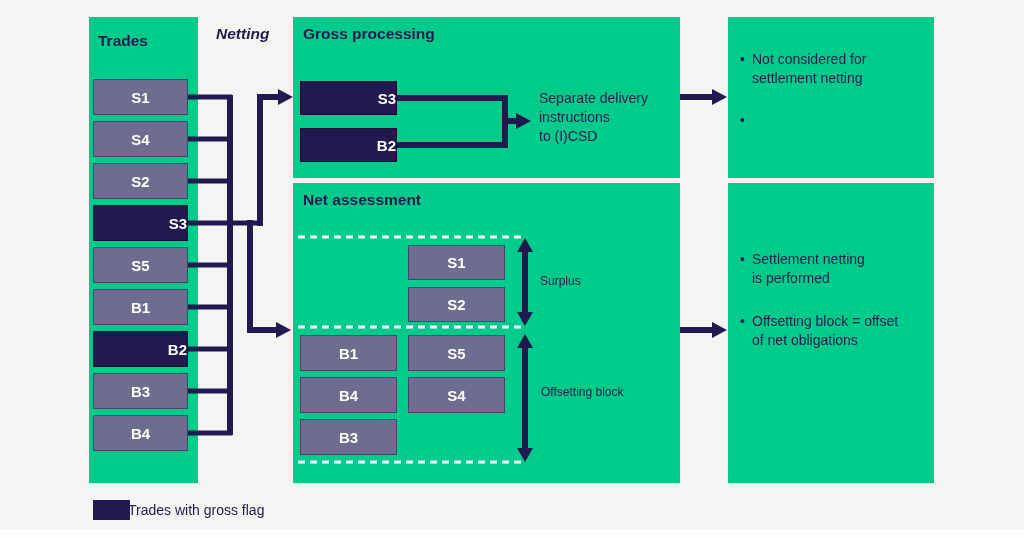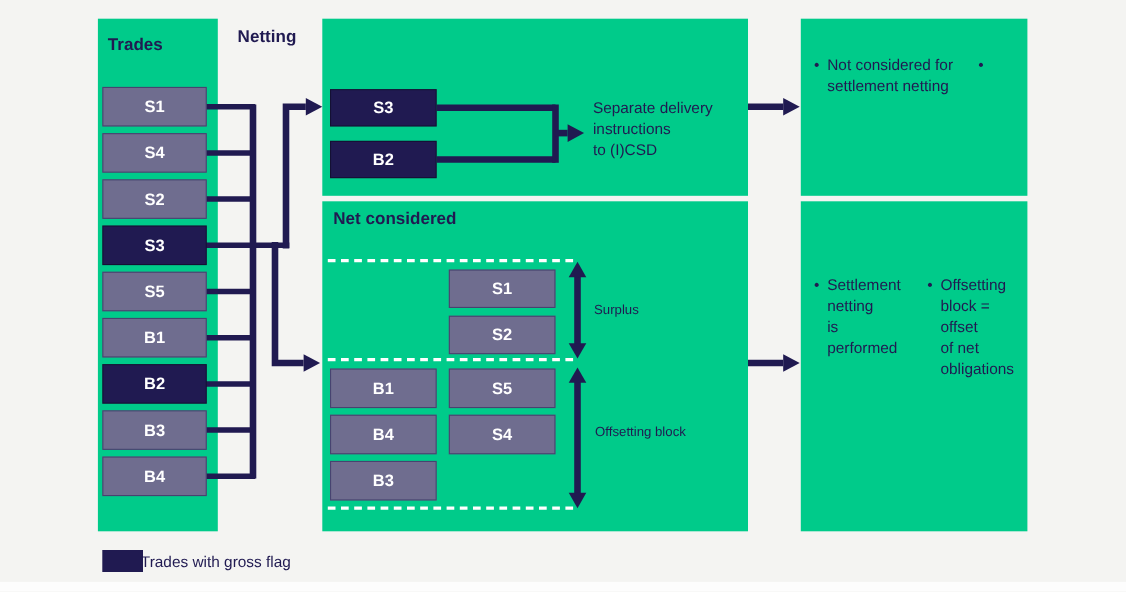--- a/index.html
+++ b/index.html
@@ -50,40 +50,40 @@
     display: flex;
     align-items: center;
     justify-content: center;
     color: #ffffff;
     font-weight: 700;
     font-size: 15px;
     z-index: 3;
     box-sizing: border-box;
   }
   .tbox.gray { background: var(--gray, #6F6D8F); border: 1px solid rgba(32,26,81,0.5); }
-  .tbox.dark { background: var(--navy, #201A51); border: 1px solid rgba(0,0,0,0.35); }
+  .tbox.dark { background: var(--navy, #201A51); border: 1px solid rgba(0,0,0,0.35); justify-content: flex-end; }
   .note {
     position: absolute;
     color: var(--navy, #201A51);
     font-size: 14px;
     line-height: 19px;
     white-space: pre-line;
     z-index: 3;
   }
   .arrow-caption {
     position: absolute;
     color: var(--navy, #201A51);
     font-size: 12px;
     z-index: 3;
     white-space: nowrap;
   }
   .bullets {
     position: absolute;
     display: flex;
-    flex-direction: row;
+    flex-direction: column;
     gap: 23px;
     z-index: 3;
   }
   .bullet {
     display: flex;
     color: var(--navy, #201A51);
     font-size: 14px;
     line-height: 19px;
   }
   .bullet .dot { width: 12px; flex: 0 0 12px; }
@@ -172,22 +172,23 @@
       <polygon class="arrowhead" points="517,448 525,462 533,448"></polygon>
     </g>
     <g>
       <line class="dash" x1="298" y1="237" x2="526" y2="237"></line>
       <line class="dash" x1="298" y1="327" x2="526" y2="327"></line>
       <line class="dash" x1="298" y1="462" x2="526" y2="462"></line>
     </g>
   </svg>
 
   <div class="panel-title" style="left:98px; top:32px;">Trades</div>
-  <div class="free-label" style="left:216px; top:25px;">Netting</div>
-  <div class="panel-title" style="left:303px; top:191px;">Net considered</div>
+  <div class="free-label" style="left:216px; top:25px;font-style:italic;">Netting</div>
+  <div class="panel-title" style="left:303px; top:25px;">Gross processing</div>
+  <div class="panel-title" style="left:303px; top:191px;">Net assessment</div>
 
   <div class="tbox gray" style="left:93px; top:79px;  width:95px; height:36px;">
       <span>S1</span>
     </div>
   <div class="tbox gray" style="left:93px; top:121px; width:95px; height:36px;">
       <span>S4</span>
     </div>
   <div class="tbox gray" style="left:93px; top:163px; width:95px; height:36px;">
       <span>S2</span>
     </div>

